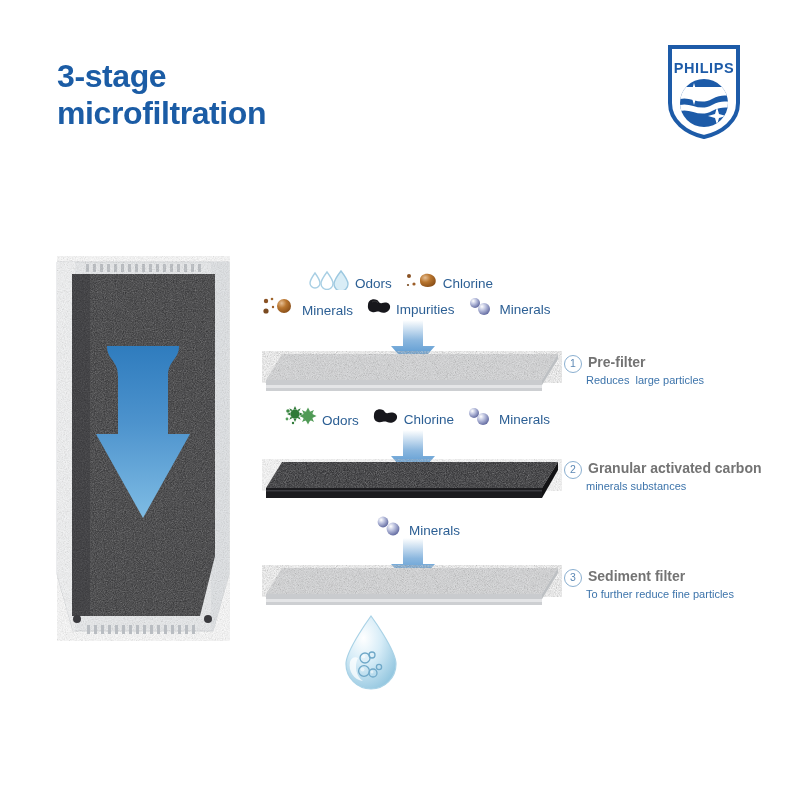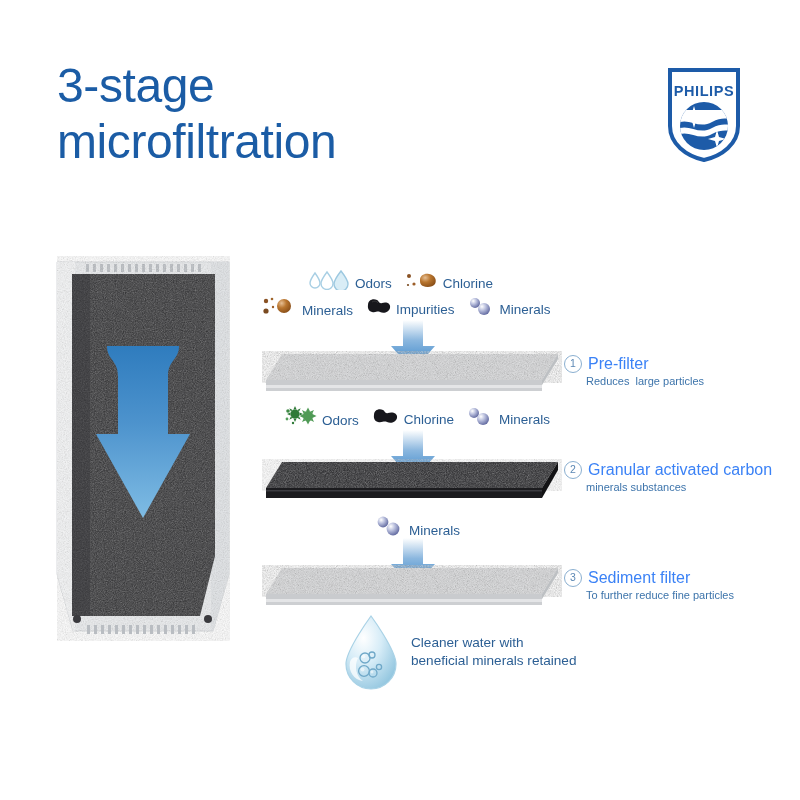--- a/index.html
+++ b/index.html
@@ -20,32 +20,32 @@
     width: 800px; height: 800px;
   }
 
   
   #title {
     position: absolute;
     left: 57px;
     top: 58px;
     width: 560px;
     color: #1b5ca5;
-    font-size: 48px;
-    font-weight: normal;
+    font-size: 32px;
+    font-weight: bold;
     line-height: 1.17;
     letter-spacing: -0.4px;
   }
   #title .line { display: block; white-space: pre; }
 
   
   #logo {
     position: absolute;
     left: 668px;
-    top: 68px;
+    top: 45px;
     width: 72px;
     height: 94px;
   }
 
   
   #cartridge {
     position: absolute;
     left: 50px;
     top: 256px;
     width: 186px;
@@ -115,23 +115,23 @@
     border-radius: 50%;
     text-align: center;
     font-size: 10.5px;
     line-height: 15px;
     color: #5b87b4;
     margin-right: 6px;
     flex: none;
     margin-top: 1px;
   }
   .stage-text .ttl {
-    font-weight: normal;
-    color: #3b82f6;
-    font-size: 16px;
+    font-weight: bold;
+    color: #737373;
+    font-size: 14px;
     line-height: 1.25;
   }
   .stage-text .desc {
     margin-left: 22px;
     color: #3d74ab;
     font-size: 11px;
     line-height: 1.28;
   }
   .stage-text .desc span { display: block; white-space: pre; }
 
@@ -507,20 +507,16 @@
             <circle cx="33" cy="59" r="4"></circle>
             <circle cx="39" cy="53" r="2.6"></circle>
           </g>
           <g fill="#ffffff" opacity="0.55">
             <circle cx="23.5" cy="42.5" r="1.8"></circle>
             <circle cx="22.5" cy="55.5" r="2"></circle>
             <circle cx="32" cy="58" r="1.4"></circle>
           </g>
         </svg>
       </span>
-      <span id="drop-text">
-        <span>Cleaner water with</span>
-        <span>beneficial minerals retained</span>
-      </span>
     </div>
 
   </div>
 </div>
 
 </body></html>

